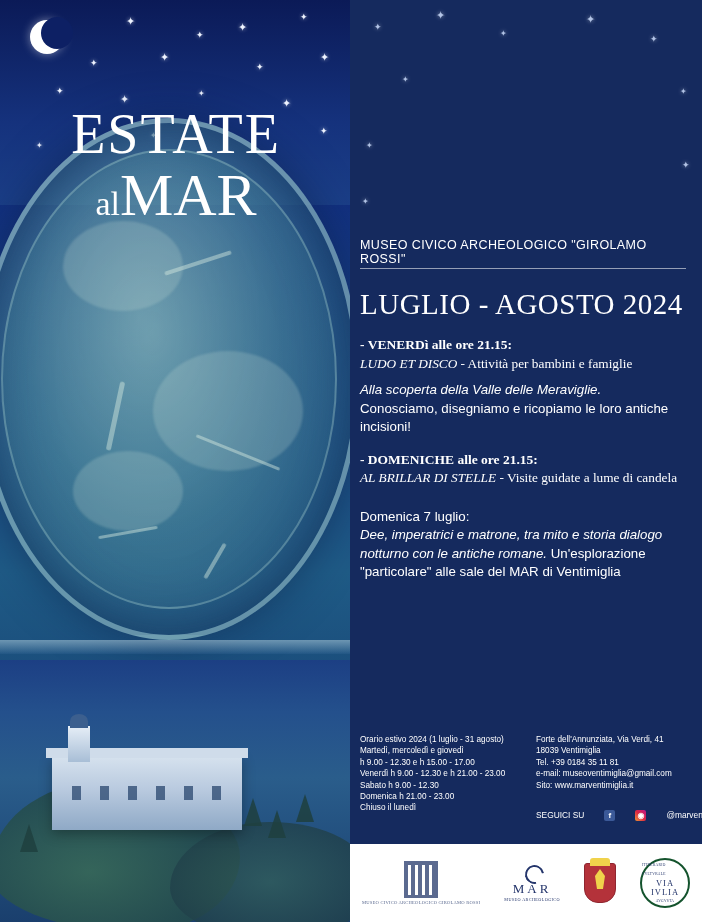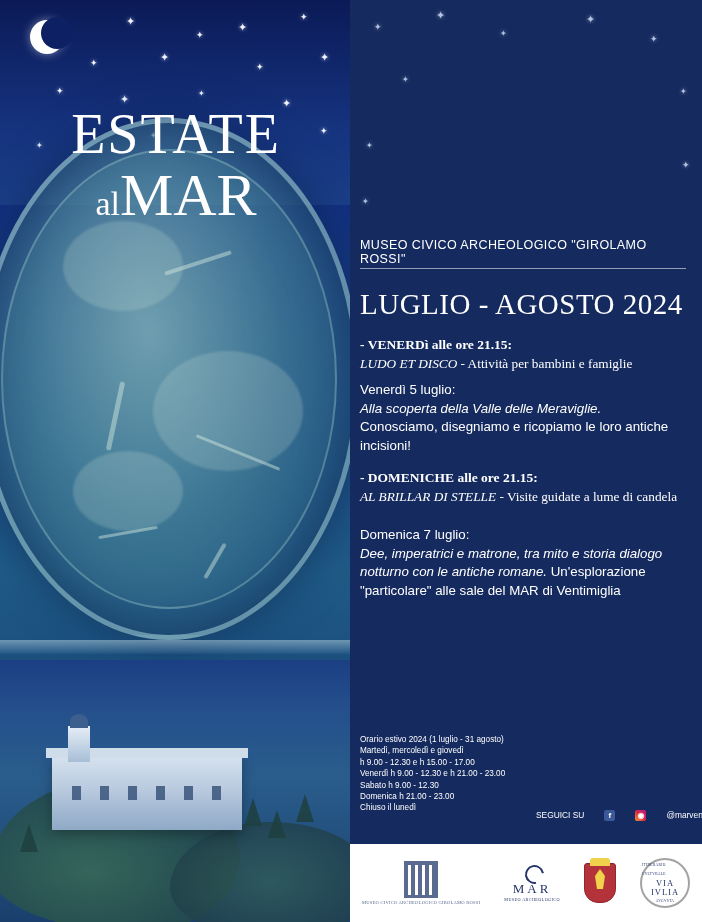--- a/index.html
+++ b/index.html
@@ -332,21 +332,21 @@
     position: absolute;
     left: 50%; top: -6px;
     transform: translateX(-50%);
     width: 20px; height: 8px;
     background: #f0d24b;
     border-radius: 3px 3px 0 0;
   }
   .logo-via .ring {
     width: 46px; height: 46px;
     border-radius: 50%;
-    border: 2px solid #a3a3a3;
+    border: 2px solid #14532d;
     display: flex;
     flex-direction: column;
     align-items: center;
     justify-content: center;
     color: #24356b;
     line-height: 9px;
   }
   .logo-via .l1 { font-size: 8.5px; letter-spacing: 1px; }
   .logo-via .l2 { font-size: 8.5px; letter-spacing: 1px; }
   .logo-via .l0 { font-size: 3.6px; letter-spacing: .3px; }
@@ -438,21 +438,20 @@
   <div class="body-text">
 
     <div class="blk tight">
       <div class="hd">- VENERDì alle ore 21.15:</div>
       <div>
         <span class="i">LUDO ET DISCO</span><span> - Attività per bambini e famiglie</span>
       </div>
     </div>
 
     <div class="blk">
-      <div>Venerdì 5 luglio:</div>
       <div class="i">Alla scoperta della Valle delle Meraviglie.</div>
       <div>Conosciamo, disegniamo e ricopiamo le loro antiche incisioni!</div>
     </div>
 
     <div class="blk tight">
       <div class="hd">- DOMENICHE alle ore 21.15:</div>
       <div>
         <span class="i">AL BRILLAR DI STELLE</span><span> - Visite guidate a lume di candela</span>
       </div>
     </div>
@@ -468,20 +467,27 @@
   <div class="footer">
     <div class="foot-left">
       <div>Orario estivo 2024 (1 luglio - 31 agosto)</div>
       <div>Martedì, mercoledì e giovedì</div>
       <div>h 9.00 - 12.30 e h 15.00 - 17.00</div>
       <div>Venerdì h 9.00 - 12.30  e  h 21.00 - 23.00</div>
       <div>Sabato h 9.00 - 12.30</div>
       <div>Domenica h 21.00 - 23.00</div>
       <div>Chiuso il lunedì</div>
     </div>
+    <div class="foot-right">
+      <div>Forte dell'Annunziata, Via Verdi, 41</div>
+      <div>18039 Ventimiglia</div>
+      <div>Tel. +39 0184 35 11 81</div>
+      <div>e-mail: museoventimiglia@gmail.com</div>
+      <div>Sito: www.marventimiglia.it</div>
+    </div>
     <div class="social">
       <span>SEGUICI SU</span>
       <span class="soc-ico ico-fb">f</span>
       <span class="soc-ico ico-ig">◉</span>
       <span>@marventimiglia</span>
     </div>
   </div>
 
   <div class="logos">
     <div class="logo logo-civ">

